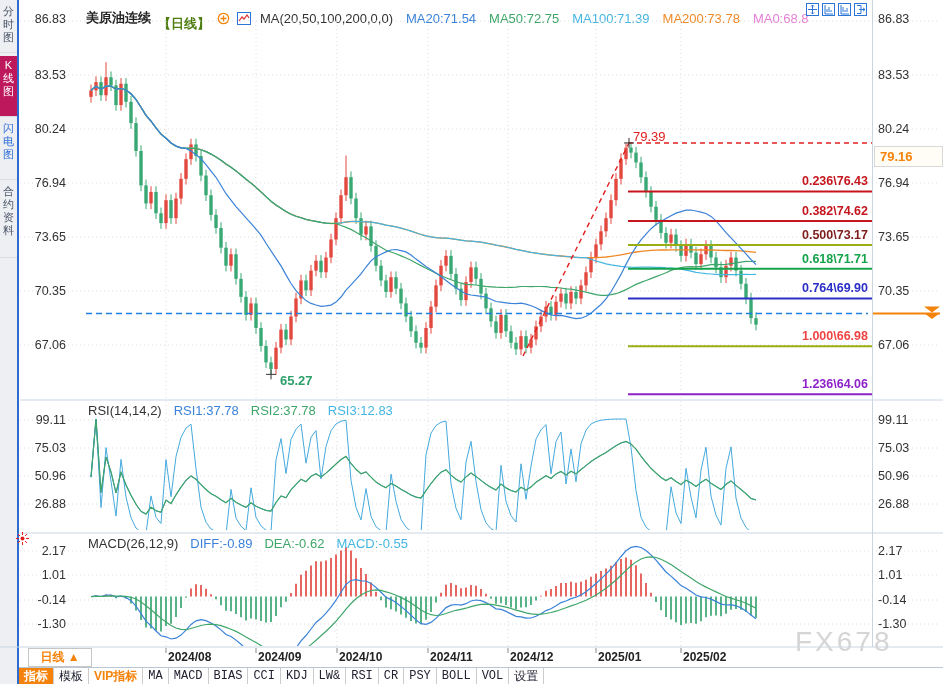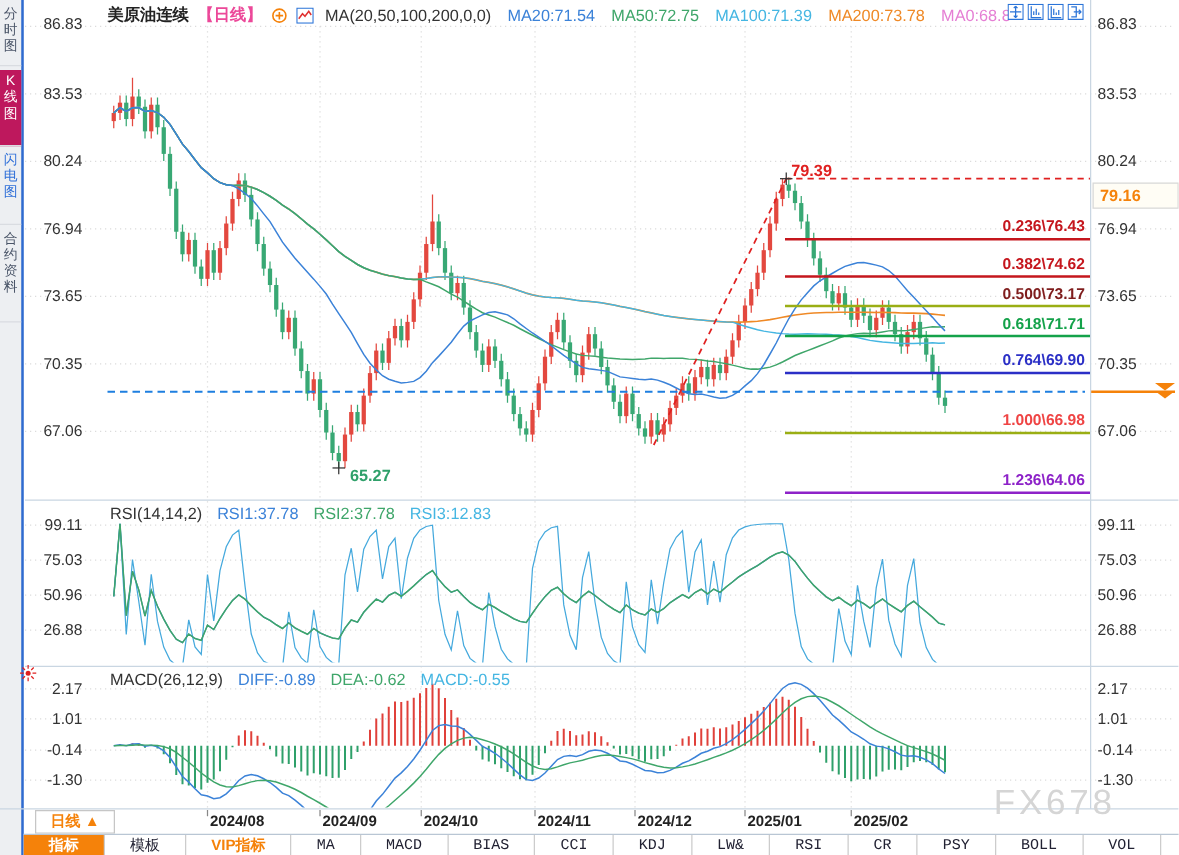--- a/index.html
+++ b/index.html
@@ -8,38 +8,38 @@
   .abs{position:absolute;}
   
   #sidebar{left:0;top:0;width:19px;height:684px;background:#edeff2;border-right:2px solid #2e6bd0;box-sizing:border-box;}
   .side-tab{position:absolute;left:0;width:17px;font-size:11px;line-height:13px;text-align:center;
             word-break:break-all;color:#4a5568;cursor:pointer;padding-top:3px;border-bottom:1px solid #d9dce1;}
   .side-tab.active{background:#be185d;color:#fff;}
   .side-tab.blue{color:#2f6fd8;}
   
   #hdr{left:86px;top:3px;display:flex;gap:13px;align-items:center;font-size:13px;white-space:nowrap;}
   .sym{font-weight:bold;color:#222;}
-  .per{color:#ec4899;font-weight:bold;}
+  .per{color:#4d7c0f;font-weight:bold;margin-top:12px;}
   
   .axl{position:absolute;width:46px;left:20px;text-align:right;font-size:12.5px;color:#333;z-index:2;}
   .axr{position:absolute;left:878px;text-align:left;font-size:12.5px;color:#333;z-index:2;}
   .fib-label{position:absolute;width:168px;left:700px;text-align:right;font-size:12.5px;font-weight:bold;z-index:2;}
   #price-mark{left:874px;top:146px;width:62px;height:19px;background:#fffdf5;border:1px solid #d8d8d8;
               color:#f5820a;font-weight:bold;font-size:13px;line-height:19px;padding-left:5px;z-index:3;}
-  #peak-label{left:633px;top:129px;color:#e02020;font-weight:bold;font-size:13px;z-index:2;}
+  #peak-label{left:633px;top:129px;color:#e02020;font-weight:normal;font-size:13px;z-index:2;}
   #low-label{left:280px;top:373px;color:#2fa06a;font-weight:bold;font-size:13px;z-index:2;}
   .ind-hdr{display:flex;gap:12px;font-size:13px;white-space:nowrap;z-index:2;}
   
   #psel{left:28px;top:648px;width:62px;height:17px;border:1px solid #c6c6c6;color:#f5820a;
         font-weight:bold;font-size:12px;line-height:17px;text-align:center;background:#fff;z-index:2;cursor:pointer;}
   .month{position:absolute;top:650px;font-size:12px;font-weight:bold;color:#222;z-index:2;text-align:center;}
   
   #toolbar{left:19px;top:667px;width:924px;height:17px;background:#fff;border-top:1px solid #b9c6d4;
            display:flex;align-items:stretch;font-size:12px;z-index:3;}
-  .tb{border-right:1px solid #ccc;padding:0 20px;line-height:16px;color:#223;cursor:pointer;
+  .tb{border-right:1px solid #ccc;padding:0 5px;line-height:16px;color:#223;cursor:pointer;
       font-family:"Liberation Mono",monospace;white-space:nowrap;}
   .tb.cn{font-family:"Liberation Sans",sans-serif;}
   .tb.active{background:#f5820a;color:#fff;font-weight:bold;}
   .tb.vip{color:#f5820a;font-weight:bold;}
   #watermark{left:795px;top:626px;font-size:28px;font-weight:normal;color:#d5d5d5;letter-spacing:3px;z-index:1;}
   .icon-btn{cursor:pointer;display:inline-block;}
   #win-icons{left:806px;top:3px;display:flex;gap:3px;z-index:4;}
   svg{display:block;}
 </style>
 </head>

